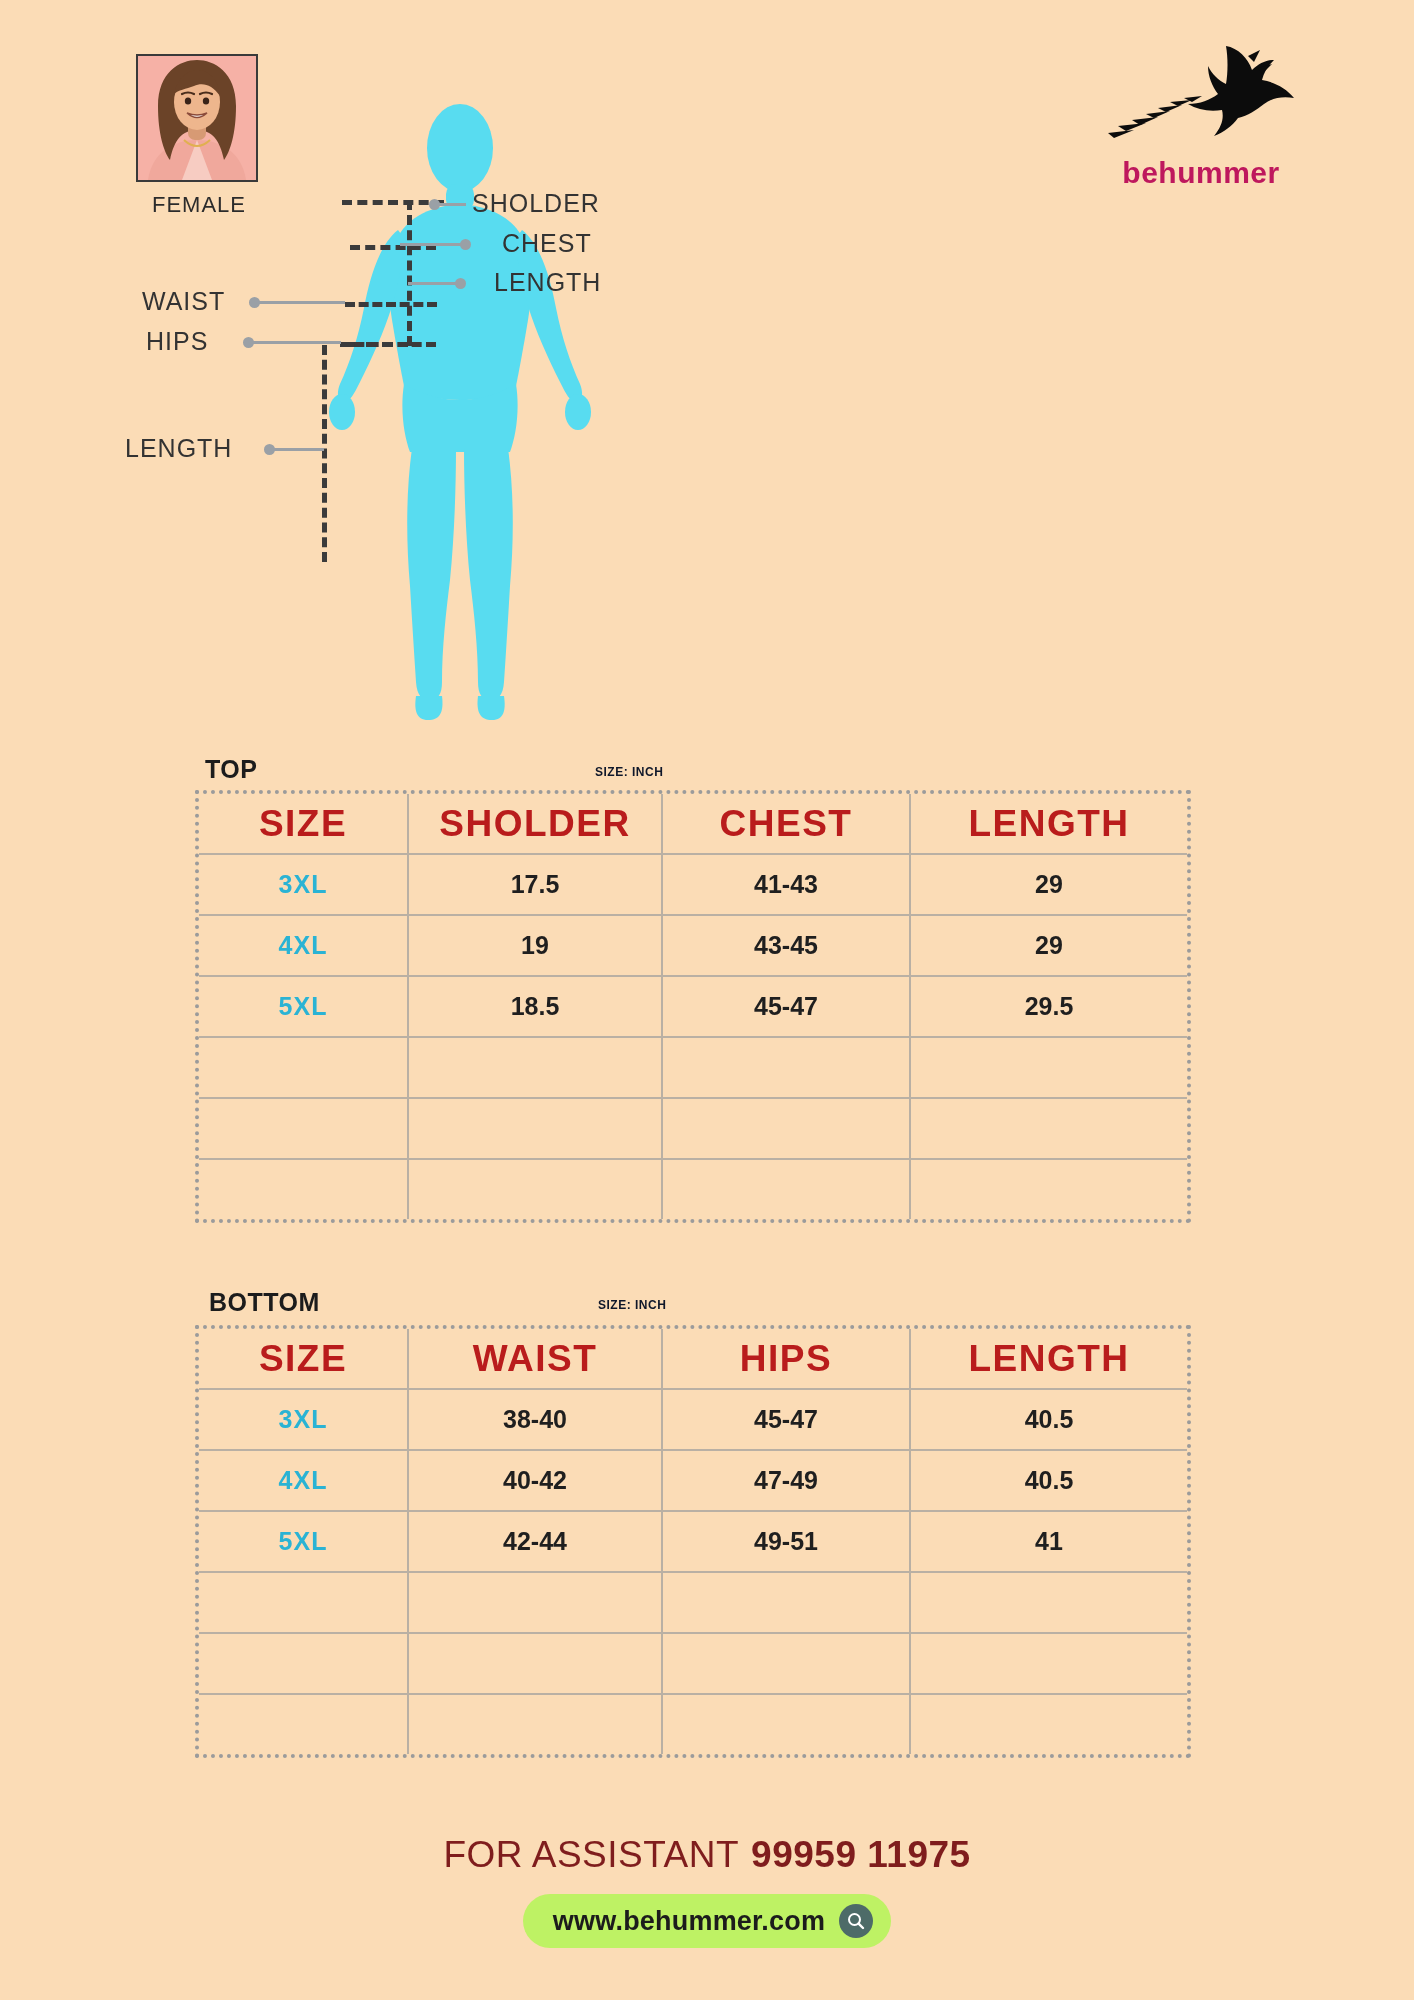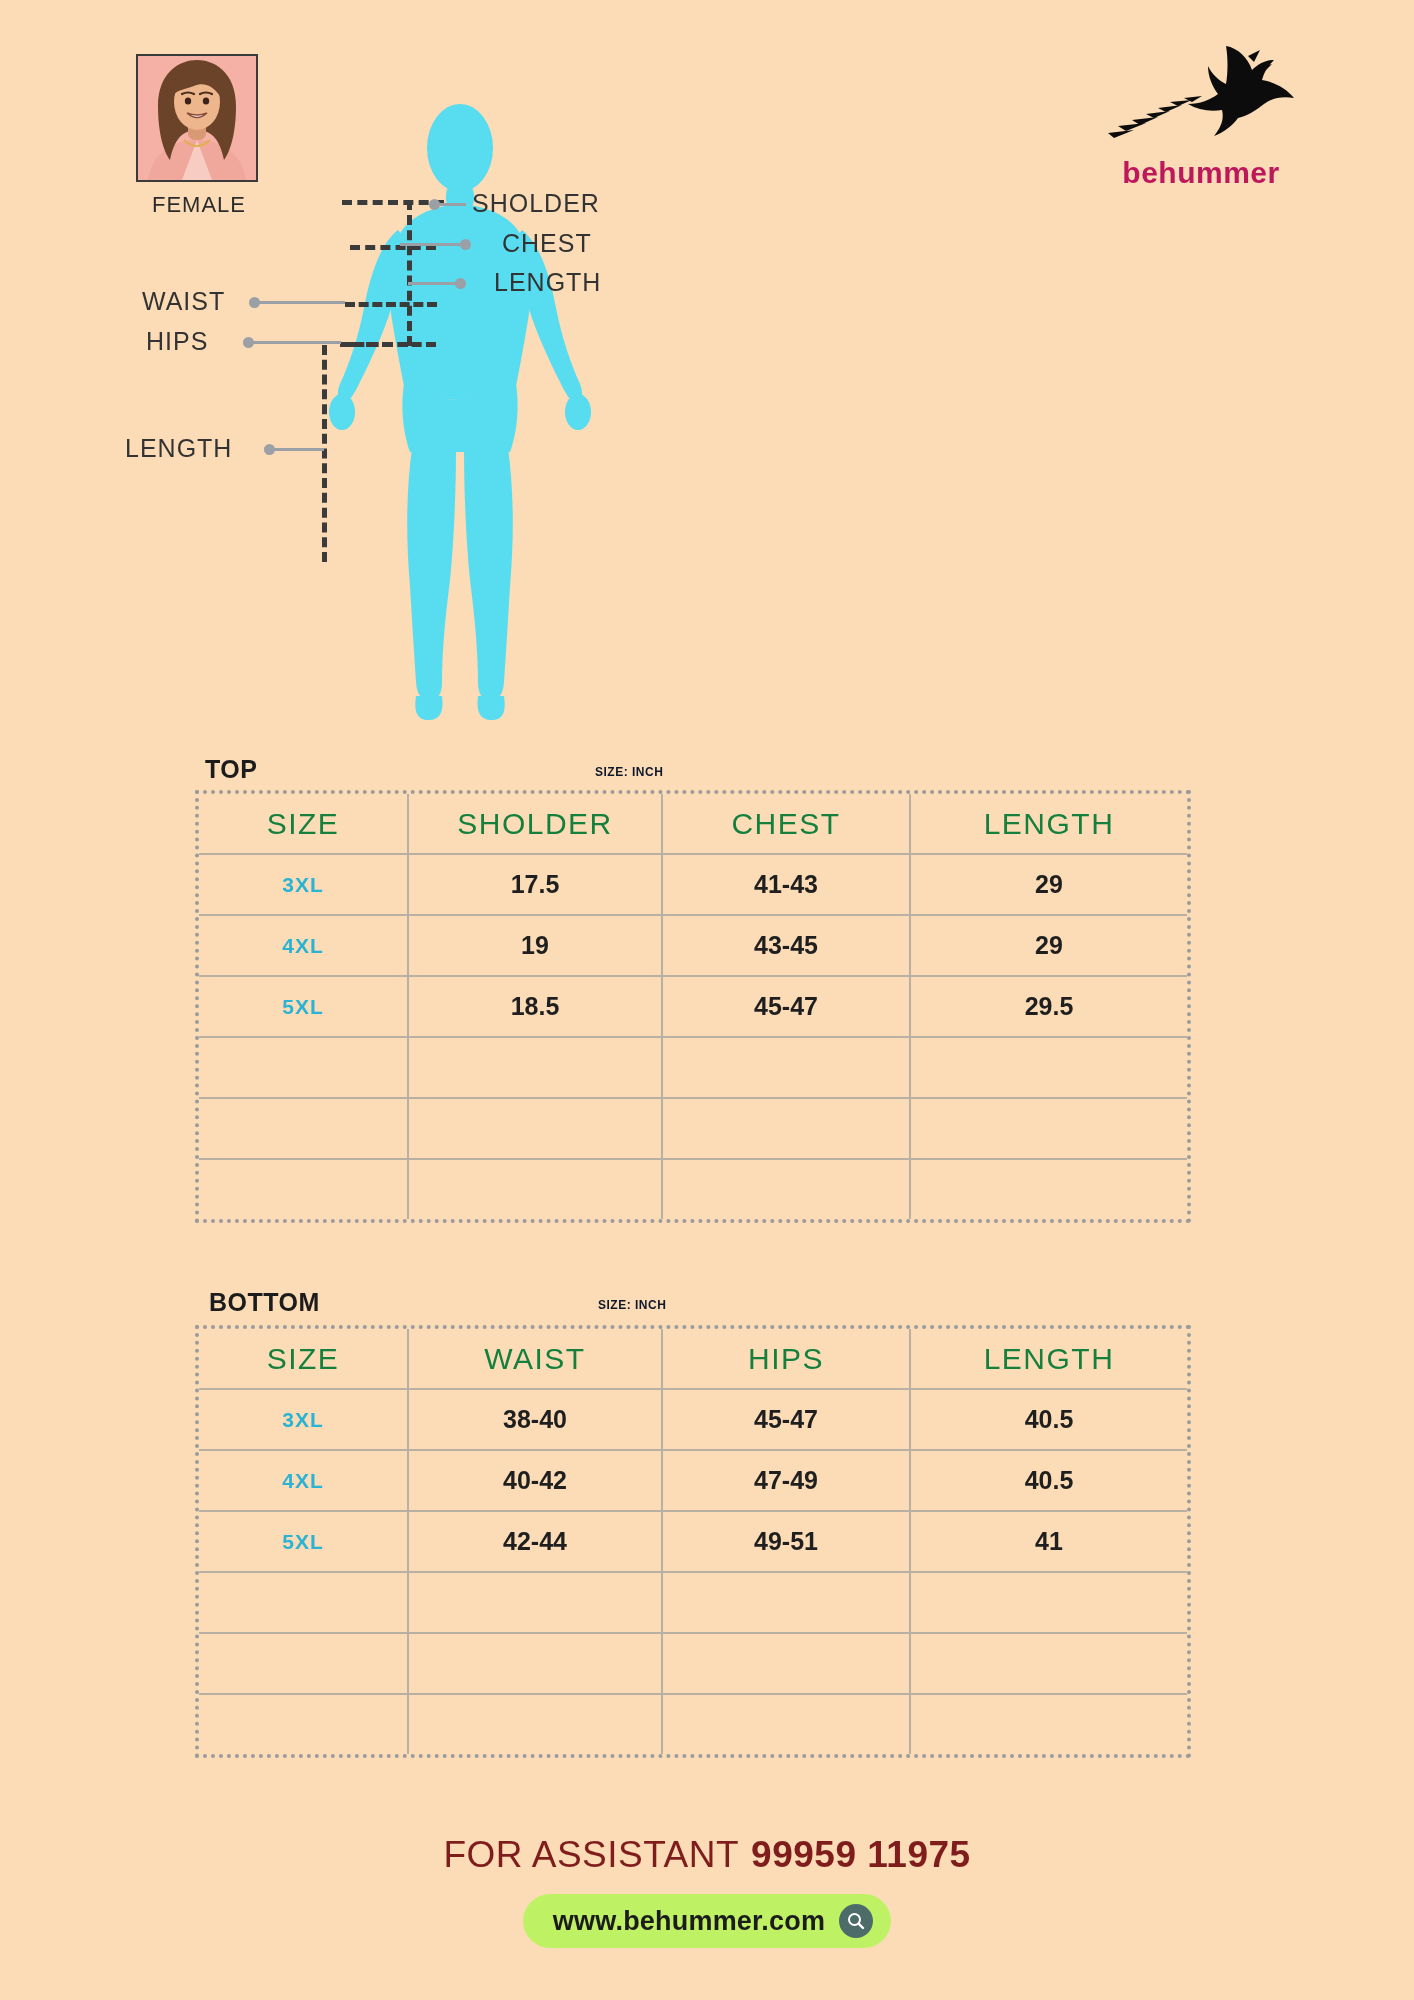--- a/index.html
+++ b/index.html
@@ -137,33 +137,33 @@
   .size-table tr th:last-child {
     border-right: none;
   }
   .size-table tr:first-child th {
     border-top: none;
   }
   .size-table tr:last-child td {
     border-bottom: none;
   }
   .size-table th {
-    font-size: 30px;
-    font-weight: normal;
-    color: #15803d;
+    font-size: 37px;
+    font-weight: bold;
+    color: #b91c1c;
     letter-spacing: 1.5px;
   }
   .size-table td {
     font-size: 25px;
     font-weight: bold;
     color: #1f1f1f;
   }
   .size-table td.size-cell {
     color: #2ab3d4;
-    font-size: 21px;
+    font-size: 25px;
     letter-spacing: 1px;
   }
 
   
   .footer {
     position: absolute;
     left: 0;
     right: 0;
     bottom: 52px;
     text-align: center;

